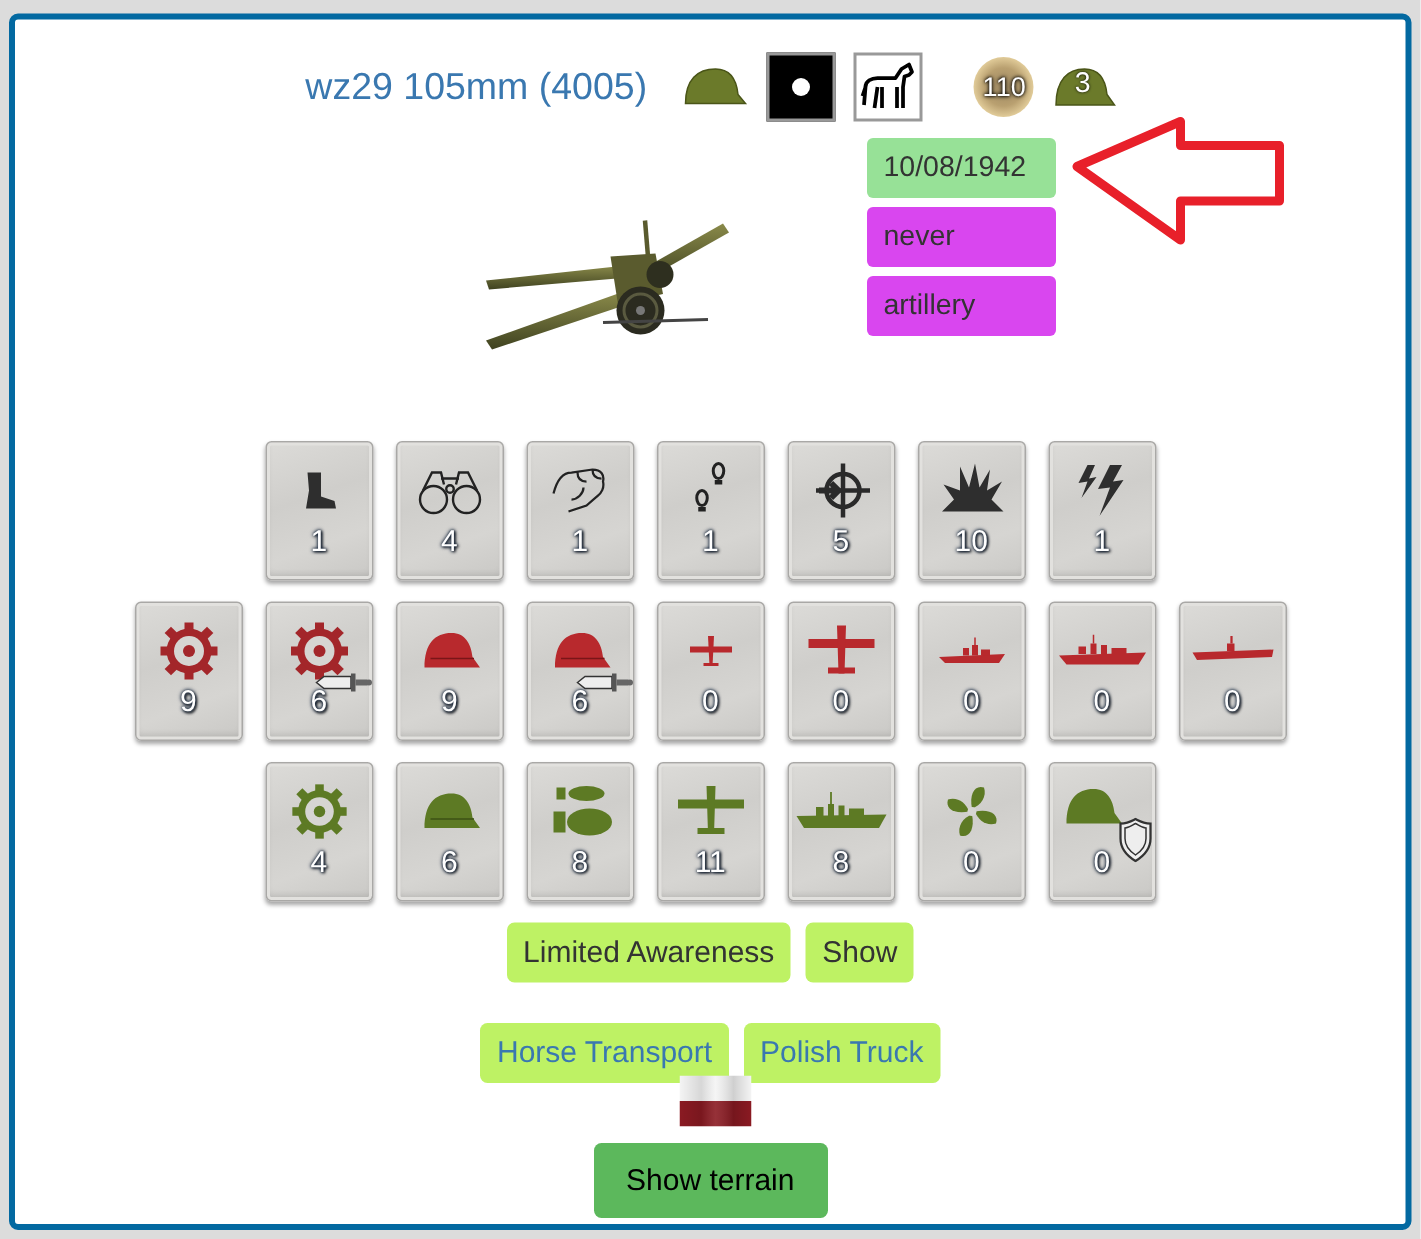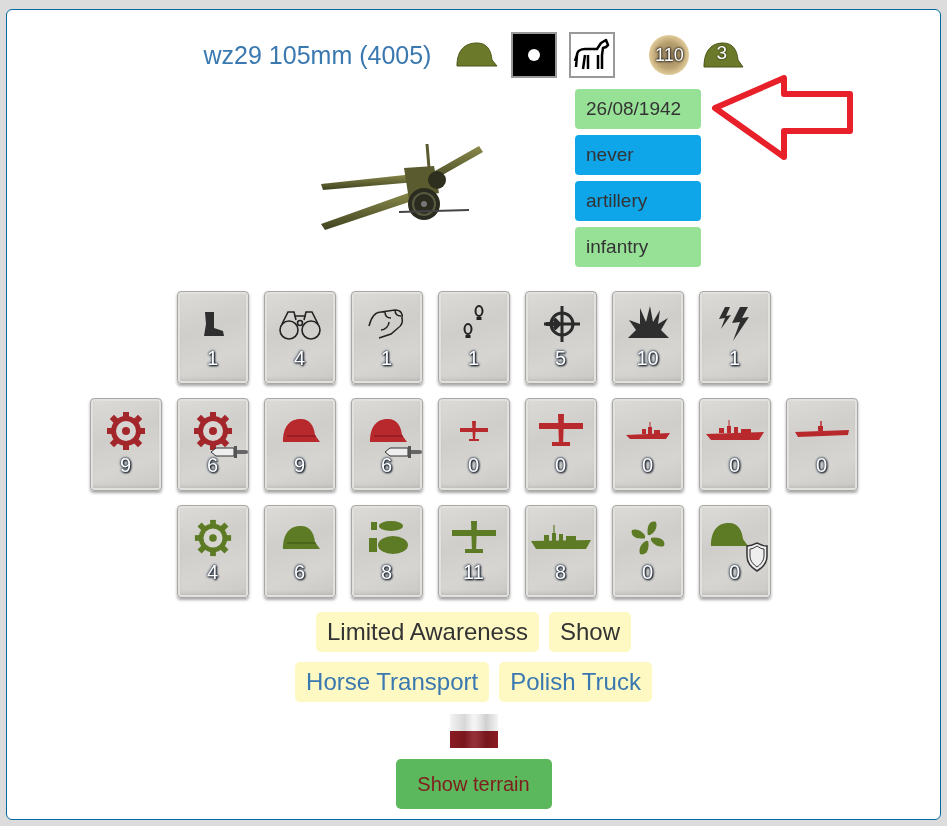--- a/index.html
+++ b/index.html
@@ -9,21 +9,21 @@
     background: #dcdcdc;
     font-family: "Liberation Sans", sans-serif;
     position: relative;
     overflow: hidden;
   }
   .panel {
     position: absolute;
     left: 6px; top: 9px;
     width: 935px; height: 811px;
     background: #ffffff;
-    border: 1px solid #0369a1;
+    border: 4px solid #0369a1;
     border-radius: 6px;
   }
   
   .title-row {
     position: absolute; left: 0; top: 22px; width: 100%;
     display: flex; justify-content: center; align-items: center;
     padding-left: 8px;
   }
   .title {
     font-size: 25px; color: #3a78b0; margin-right: 16px;
@@ -56,21 +56,21 @@
   
   .unit-img { position: absolute; left: 312px; top: 128px; }
   
   .badges { position: absolute; left: 568px; top: 79px; width: 126px; }
   .badge {
     height: 40px; border-radius: 4px; margin-bottom: 6px;
     padding-left: 11px; display: flex; align-items: center;
     font-size: 19px; color: #333;
   }
   .badge.green { background: #97e197; }
-  .badge.red { background: #0ea5e9; }
+  .badge.red { background: #d946ef; }
   .arrow { position: absolute; left: 703px; top: 65px; }
   
   .tile-row { position: absolute; left: 0; width: 100%; display: flex; justify-content: center; padding-left: 0; }
   .tile {
     width: 72px; height: 93px; margin: 0 7.5px;
     border-radius: 4px;
     background: linear-gradient(160deg, #dcdbd8 0%, #cfcecb 40%, #d6d5d2 70%, #c9c8c5 100%);
     border: 1px solid #a9a8a6;
     box-shadow: inset 0 0 0 2px #e2e1de, inset 0 -3px 4px rgba(0,0,0,0.12), 0 2px 3px rgba(0,0,0,0.35);
     position: relative;
@@ -83,28 +83,28 @@
   .tile .val {
     position: absolute; left: 0; top: 55px; width: 100%; text-align: center;
     font-size: 20px; color: #fff;
     text-shadow: 0 0 2px #1a2a40, 0 0 3px #1a2a40, 1px 1px 2px #000;
   }
   .tile .sub { position: absolute; }
   
   .pill-row { position: absolute; left: 0; width: 100%; display: flex; justify-content: center; }
   .pill {
     height: 40px; padding: 0 11px; margin: 0 5px; border-radius: 5px;
-    background: #fef9c3; display: flex; align-items: center; font-size: 24px; color: #333;
+    background: #bef264; display: flex; align-items: center; font-size: 20px; color: #333;
   }
   .pill.link { color: #3a78b0; cursor: pointer; }
   .flag { position: absolute; left: 449px; top: 714px; width: 48px; height: 34px; }
   .btn-row { position: absolute; left: 0; top: 759px; width: 100%; display: flex; justify-content: center; }
   .btn {
     height: 50px; border-radius: 5px; display: flex; align-items: center; justify-content: center;
-    font-size: 20px; color: #7f1d1d; margin: 0 5px; cursor: pointer; border: none;
+    font-size: 20px; color: #000000; margin: 0 5px; cursor: pointer; border: none;
   }
   .btn.green { background: #5cb85c; width: 156px; }
   .btn.orange { background: #f0ad4e; width: 125px; }
 </style>
 </head>
 <body>
 
 <div class="panel">
 
   <div class="title-row">
@@ -146,24 +146,23 @@
       <line x1="108" y1="6" x2="110" y2="30" stroke="#5a5b2e" stroke-width="3"></line>
       <circle cx="105" cy="66" r="16" fill="#2b2b20"></circle>
       <circle cx="105" cy="66" r="11" fill="none" stroke="#5a5a40" stroke-width="2"></circle>
       <circle cx="105" cy="66" r="3" fill="#777"></circle>
       <circle cx="118" cy="42" r="9" fill="#2e2f1f"></circle>
       <line x1="80" y1="74" x2="150" y2="72" stroke="#444" stroke-width="2"></line>
     </svg>
   </div>
 
   <div class="badges">
-    <div class="badge green">26/08/1942</div>
+    <div class="badge green">10/08/1942</div>
     <div class="badge red">never</div>
     <div class="badge red">artillery</div>
-    <div class="badge green">infantry</div>
   </div>
 
   <div class="arrow">
     <svg width="145" height="90" viewBox="0 0 145 90">
       <path d="M5 33 L74 3 L74 19 L140 19 L140 56 L74 56 L74 82 Z" fill="none" stroke="#e8202a" stroke-width="6" stroke-linejoin="round"></path>
     </svg>
   </div>
 
   <div class="tile-row" style="top:281px;">
     <div class="tile">
@@ -451,21 +450,21 @@
         </svg>
       <div class="val">0</div>
     </div>
   </div>
 
   <div class="pill-row" style="top:602px;">
     <div class="pill">Limited Awareness</div>
     <div class="pill">Show</div>
   </div>
 
-  <div class="pill-row" style="top:652px;">
+  <div class="pill-row" style="top:669px;">
     <div class="pill link">Horse Transport</div>
     <div class="pill link">Polish Truck</div>
   </div>
 
   <div class="flag" style="left:443px;top:704px;">
     <svg width="48" height="34" viewBox="0 0 48 34">
       <defs>
         <linearGradient id="wave" x1="0" y1="0" x2="1" y2="0">
           <stop offset="0" stop-color="#000" stop-opacity="0"></stop>
           <stop offset="0.3" stop-color="#000" stop-opacity="0.12"></stop>

